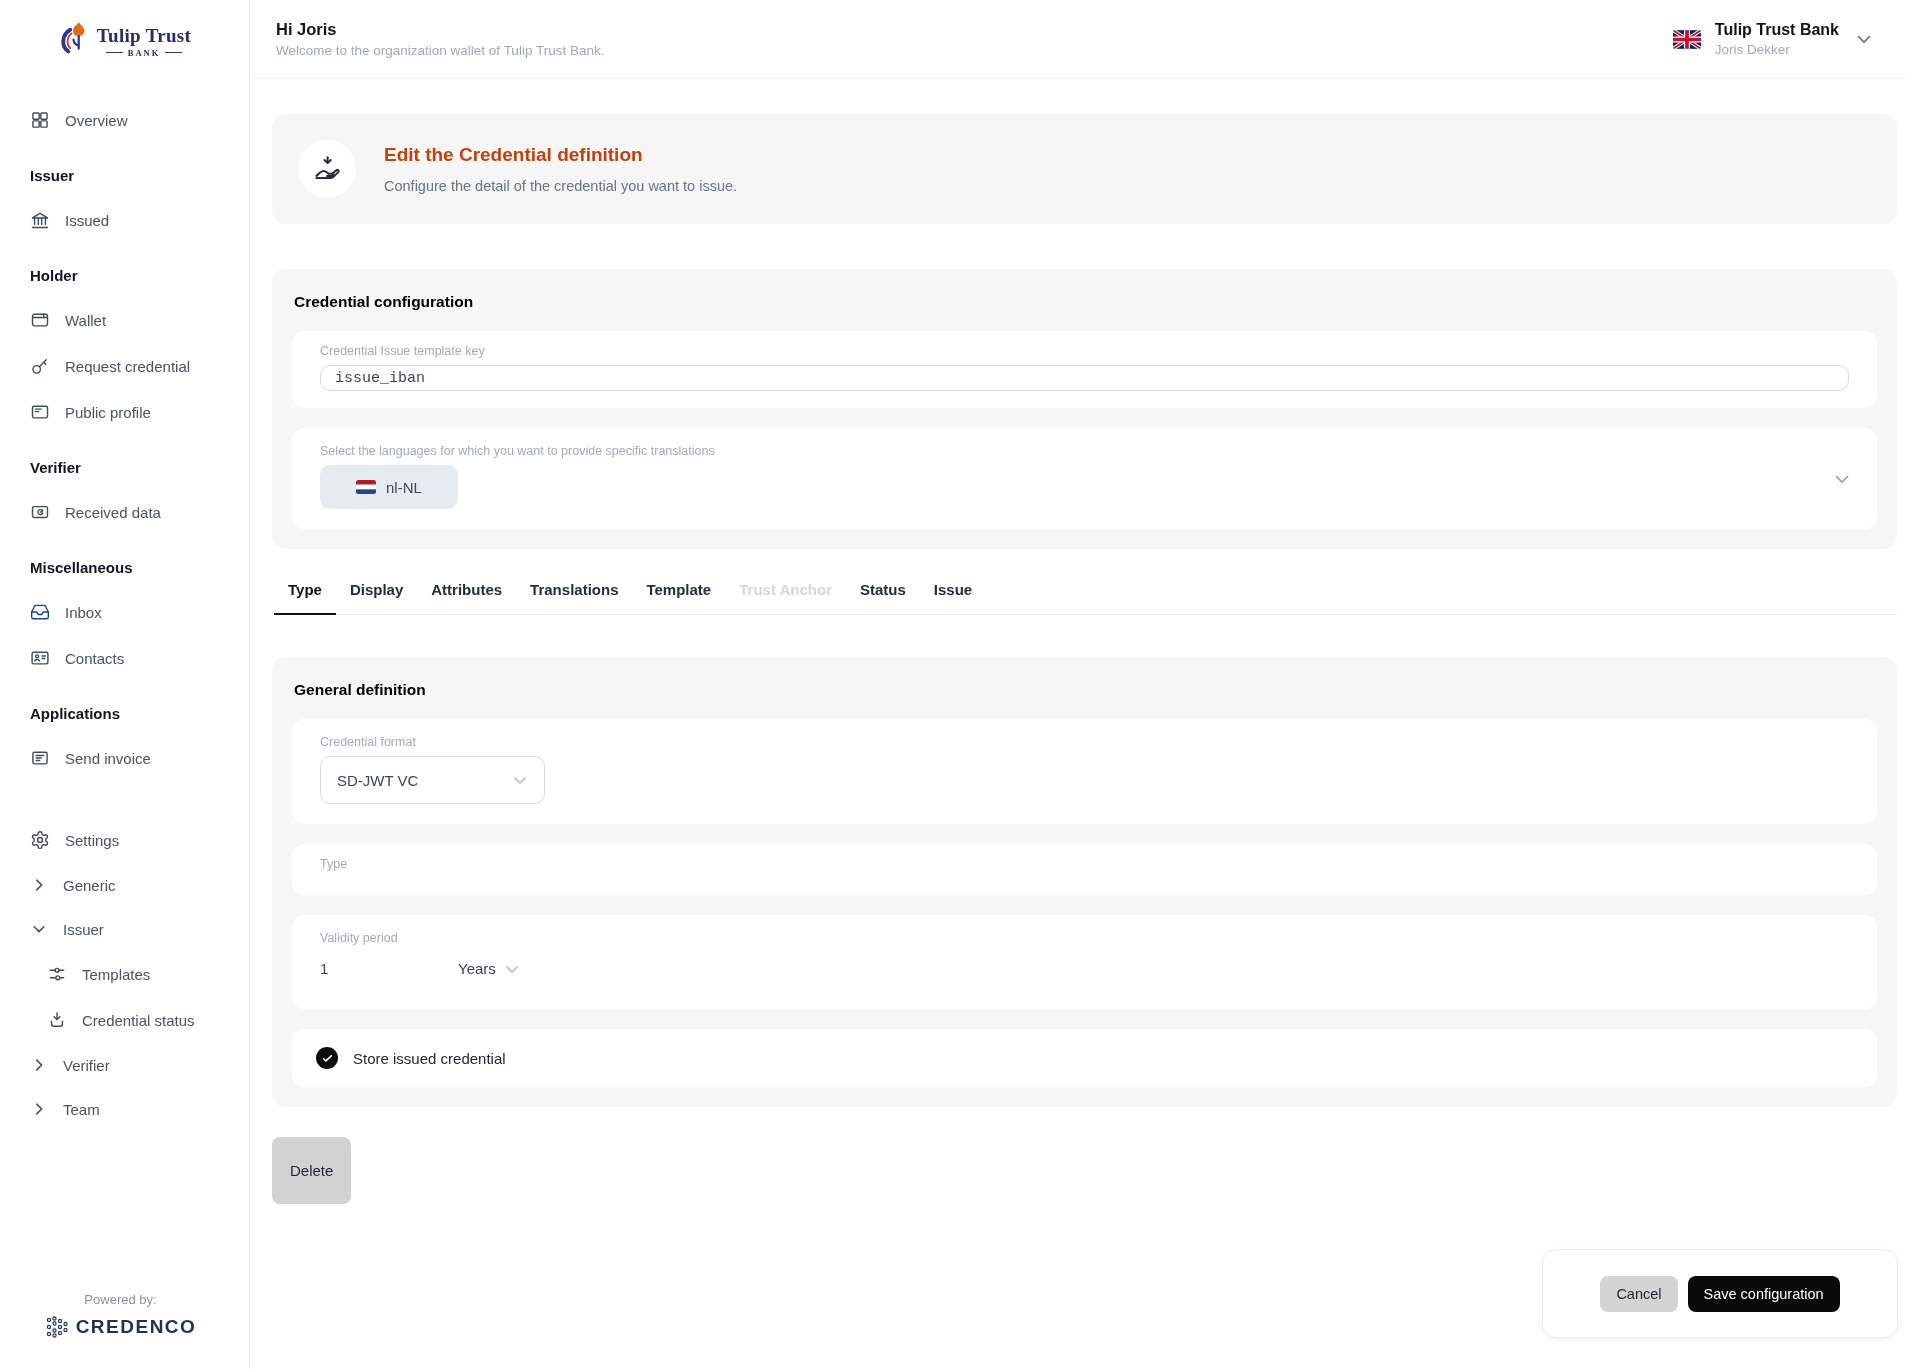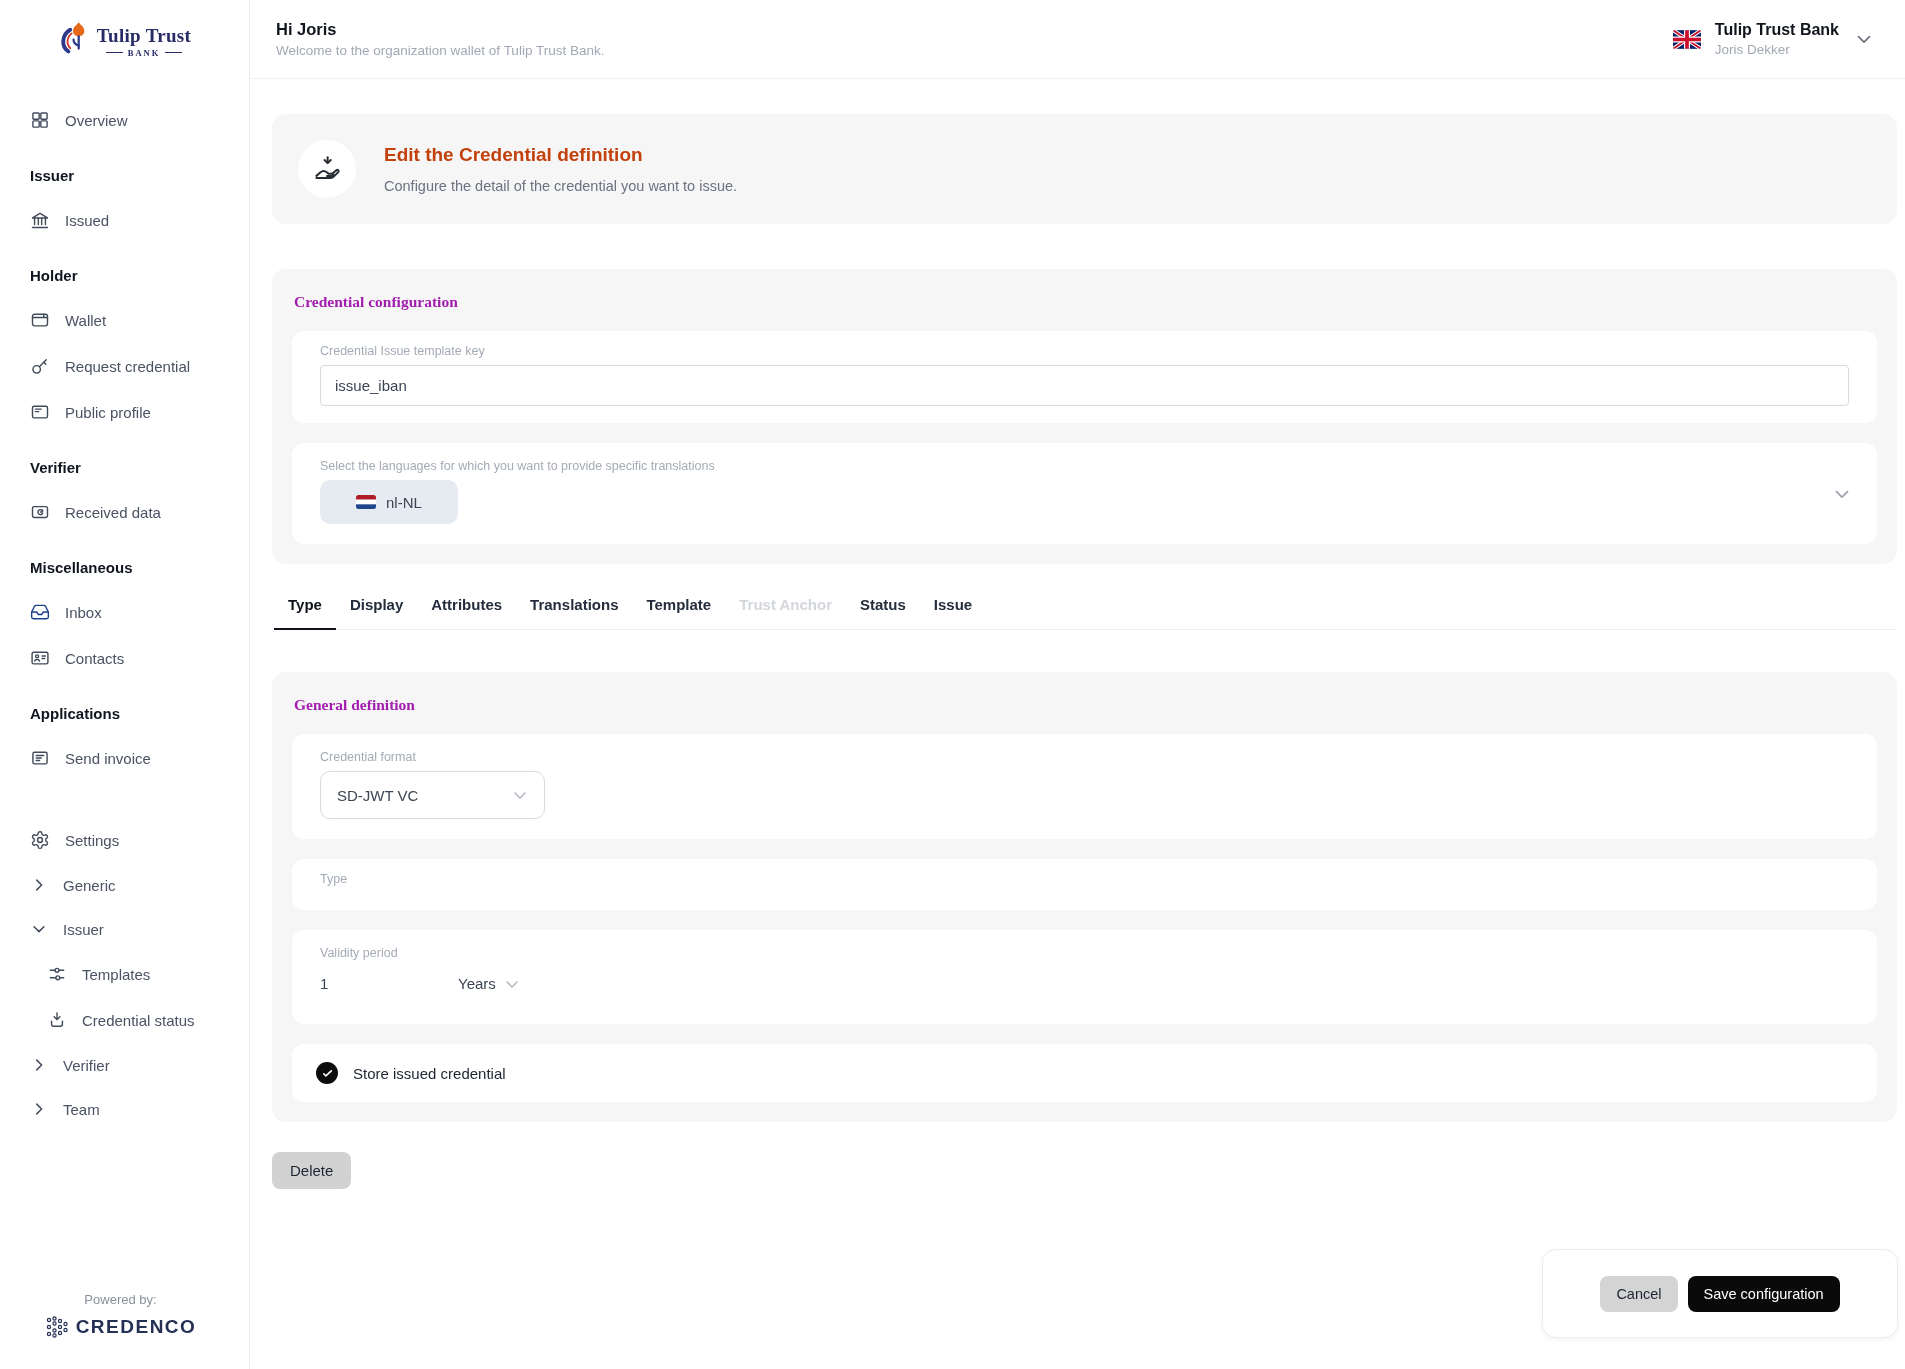--- a/index.html
+++ b/index.html
@@ -46,26 +46,26 @@
   .main { margin-left:250px; padding:35px 8px 0 22px; }
 
   .hero-card { background:#f6f6f7; border-radius:14px; height:110px; display:flex; align-items:center; padding:0 26px; gap:28px; }
   .hero-circle { width:58px; height:58px; border-radius:50%; background:#fff; display:flex; align-items:center; justify-content:center; flex:none; }
   .hero-circle svg { width:30px; height:30px; fill:none; stroke:#272d35; stroke-width:1.6; stroke-linecap:round; stroke-linejoin:round; }
   .hero-text h2 { margin:0 0 12px; font-size:19px; font-weight:700; color:#c2410c; }
   .hero-text p { margin:0; font-size:14.5px; color:#6b7280; }
 
   .gray-card { background:#f6f6f7; border-radius:14px; padding:24px 20px 20px; }
   .config-card { margin-top:45px; }
-  .section-title { font-size:15.5px; font-weight:700; color:#a21caf; padding-left:2px;font-family:Liberation Serif, serif; }
+  .section-title { font-size:15.5px; font-weight:700; color:#000000; padding-left:2px; }
   .white-card { background:#fff; border-radius:12px; padding:13px 28px 17px; margin-top:20px; position:relative; }
   .field-label { font-size:12.5px; color:#a4abb5; margin-bottom:7px; }
-  .text-input { display:block; width:100%; height:41px; border:1px solid #d7dade; border-radius:4px;
+  .text-input { display:block; width:100%; height:26px; border:1px solid #d7dade; border-radius:10px;
     padding:0 14px; font-size:15px; color:#3c4554; background:#fff; outline:none;
-    font-family:Liberation Sans, sans-serif; }
+    font-family:Liberation Mono, monospace; }
   .lang-card { padding:16px 28px 20px; }
   .chip { display:inline-flex; align-items:center; gap:10px; height:44px; padding:0 36px;
     background:#e6ebf2; border-radius:10px; font-size:15px; color:#3c4554; cursor:pointer; }
   .nl-flag { width:20px; height:14px; border-radius:2.5px; overflow:hidden; }
   .card-chev { position:absolute; right:24px; top:50%; margin-top:-11px; width:22px; height:22px;
     fill:none; stroke:#9aa1ab; stroke-width:1.8; stroke-linecap:round; stroke-linejoin:round; cursor:pointer; }
 
   
   .tabs { display:flex; margin-top:18px; border-bottom:1px solid #ededf0; padding-left:2px; }
   .tab { padding:14px 14px 16px; font-size:15px; font-weight:600; color:#242d3c; cursor:pointer; position:relative; }
@@ -82,21 +82,21 @@
   .validity-input { width:90px; border:none; font-size:15px; color:#3c4554; outline:none; background:transparent;
     font-family:"Liberation Sans","DejaVu Sans",sans-serif; padding:8px 0; }
   .unit-select { display:inline-flex; align-items:center; gap:6px; font-size:15px; color:#3c4554; cursor:pointer; margin-left:48px; }
   .store-card { display:flex; align-items:center; gap:15px; padding:18px 24px; }
   .checkbox { width:22px; height:22px; border-radius:50%; background:#0c0c0c; display:flex; align-items:center; justify-content:center; cursor:pointer; flex:none; }
   .checkbox svg { width:13px; height:13px; fill:none; stroke:#fff; stroke-width:3; stroke-linecap:round; stroke-linejoin:round; }
   .store-label { font-size:15px; color:#1d2430; }
 
   
   .delete-btn { margin-top:30px; background:#d2d2d2; color:#1d2430; border:none; border-radius:8px;
-    padding:10px 18px; font-size:15px; cursor:pointer; font-family:"Liberation Sans","DejaVu Sans",sans-serif; }
+    padding:25px 18px; font-size:15px; cursor:pointer; font-family:"Liberation Sans","DejaVu Sans",sans-serif; }
   .action-bar { position:fixed; right:7px; bottom:31px; width:356px; height:89px; background:#fff;
     border:1px solid #ececee; border-radius:14px; box-shadow:0 2px 6px rgba(16,24,40,.05);
     display:flex; align-items:center; justify-content:center; gap:10px; z-index:10; }
   .cancel-btn { background:#d4d4d4; color:#1d2430; border:none; border-radius:8px; padding:10px 16px;
     font-size:14.5px; cursor:pointer; font-family:"Liberation Sans","DejaVu Sans",sans-serif; }
   .save-btn { background:#0a0a0a; color:#fff; border:none; border-radius:8px; padding:10px 16px;
     font-size:14.5px; font-weight:500; cursor:pointer; font-family:"Liberation Sans","DejaVu Sans",sans-serif; }
 </style>
 </head>
 <body>

